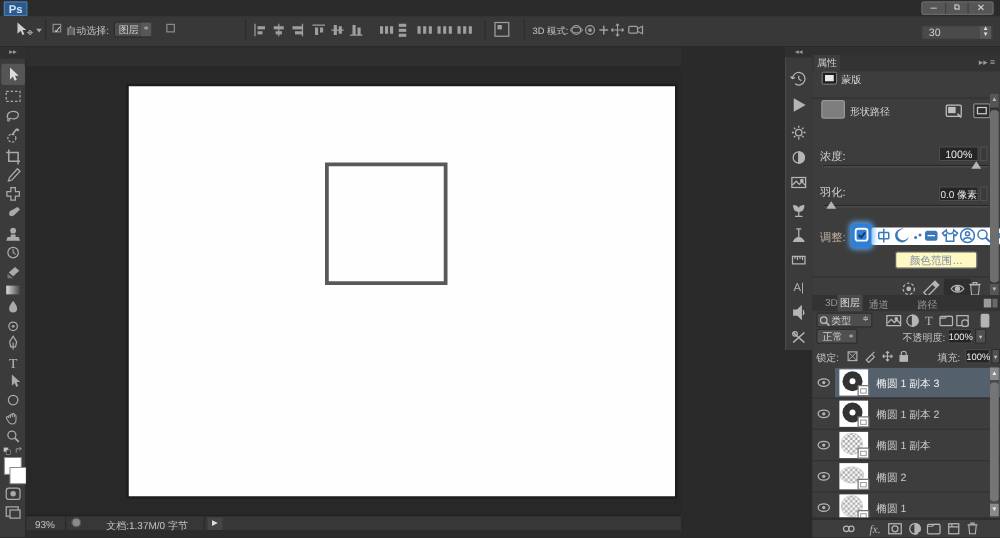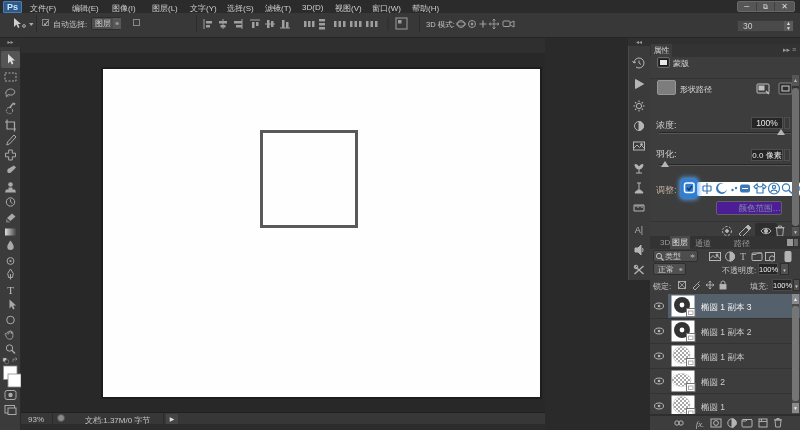--- a/index.html
+++ b/index.html
@@ -8,33 +8,20 @@
 .abs { position:absolute; }
 #stage { position:relative; width:800px; height:366px; }
 .txt { color:#c4c4c4; font-size:9px; white-space:nowrap; }
 </style>
 </head>
 <body>
 <div id="stage">
 
 <div class="abs" style="left:0;top:0;width:800px;height:13px;background:#2b2b2b;"></div>
 <div class="abs" style="left:3px;top:1px;width:19px;height:12px;background:#2c5a8c;border:1px solid #4a7cb0;border-radius:1px;color:#cfe4f7;font-size:9px;font-weight:bold;text-align:center;line-height:11px;">Ps</div>
-<div style="position:absolute;top:2.5px;left:0;width:800px;height:10px;font-size:8px;color:#cfcfcf;">
-<span class="abs" style="left:30px;">文件(F)</span>
-      <span class="abs" style="left:72px;">编辑(E)</span>
-      <span class="abs" style="left:112px;">图像(I)</span>
-      <span class="abs" style="left:152px;">图层(L)</span>
-      <span class="abs" style="left:190px;">文字(Y)</span>
-      <span class="abs" style="left:227px;">选择(S)</span>
-      <span class="abs" style="left:265px;">滤镜(T)</span>
-      <span class="abs" style="left:302px;">3D(D)</span>
-      <span class="abs" style="left:335px;">视图(V)</span>
-      <span class="abs" style="left:372px;">窗口(W)</span>
-      <span class="abs" style="left:412px;">帮助(H)</span>
-</div>
 
 <div class="abs" style="left:737px;top:1px;width:58px;height:11px;background:#565656;border:1px solid #686868;border-radius:2px;display:flex;">
 <div style="width:19px;color:#ddd;font-size:9px;text-align:center;line-height:9px;border-right:1px solid #404040;">–</div>
 <div style="width:19px;color:#ddd;font-size:7px;text-align:center;line-height:10px;border-right:1px solid #404040;">⧉</div>
 <div style="width:19px;color:#ddd;font-size:8px;text-align:center;line-height:10px;">✕</div>
 </div>
 
 <div class="abs" style="left:0;top:13px;width:800px;height:25px;background:#383838;border-bottom:1px solid #252525;"></div>
 
 <svg class="abs" style="left:12px;top:17px;" width="24" height="14" viewBox="0 0 24 14">
@@ -411,21 +398,21 @@
             <path d="M1.5 1.5 l3.5 3.5" stroke-width="1.6"></path>
           </g>
 <g transform="translate(117,9.5)">
             <path d="M-2 -5 a6 6 0 0 0 -3 4 l2 1 a4 4 0 0 0 0 1 l-2 1 a6 6 0 0 0 3 4"></path>
             <circle r="2"></circle>
           </g>
 </g>
 </g>
 </svg>
 
-<div class="abs" style="left:716px;top:201px;width:66px;height:14px;background:#4c1d95;border:1px solid #616161;border-radius:2px;color:#7e8ea0;font-size:8.5px;line-height:12px;text-align:right;">颜色范围…</div>
+<div class="abs" style="left:716px;top:201px;width:66px;height:14px;background:#fef9c3;border:1px solid #616161;border-radius:2px;color:#7e8ea0;font-size:8.5px;line-height:12px;text-align:center;">颜色范围…</div>
 
 <div class="abs" style="left:650px;top:221px;width:142px;height:1px;background:#333;"></div>
 <div class="abs" style="left:755px;top:223px;width:22px;height:13px;background:#2e2e2e;border-radius:2px;"></div>
 <svg class="abs" style="left:710px;top:224px;" width="85" height="14" viewBox="0 0 85 14">
 <g stroke="#b5b5b5" fill="none">
 <circle cx="17" cy="7" r="4.5" stroke-dasharray="2.2 1.6"></circle>
         <circle cx="17" cy="7" r="1.4" fill="#b5b5b5"></circle>
 <g transform="translate(34,7)">
           <path d="M-5 3 l7 -7 l3 3 l-7 7 Z"></path>
           <path d="M2 -4 l2 -2 l3 3 l-2 2" fill="#b5b5b5"></path>

